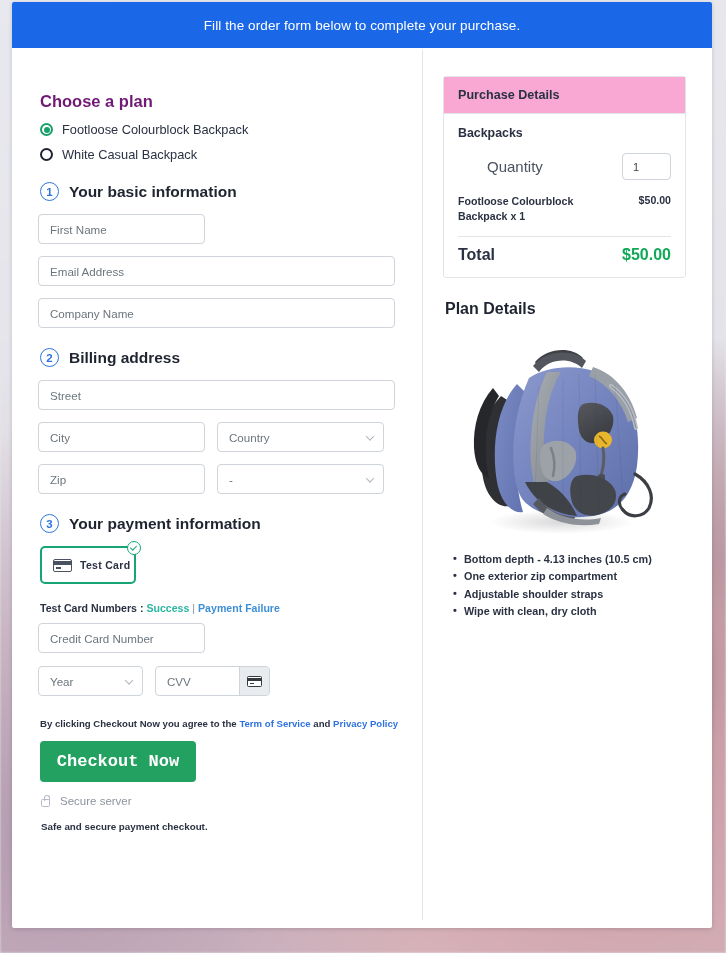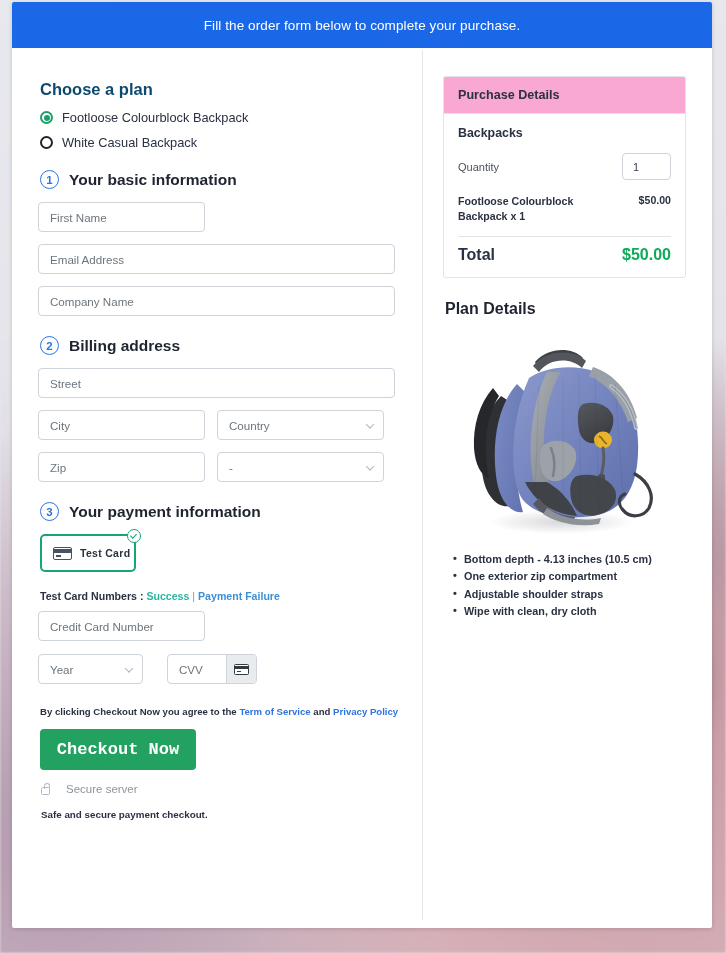--- a/index.html
+++ b/index.html
@@ -49,22 +49,22 @@
     letter-spacing: .1px;
   }
 
   .body-split { display: flex; height: calc(100% - 46px); }
   .col-left { width: 411px; padding: 28px 16px 0 26px; }
   .divider-v { width: 1px; background: #e4e6e9; margin-top: 2px; height: 870px; }
   .col-right { flex: 1; padding: 28px 26px 0 20px; }
 
   
   h2.section-title {
-    font-size: 16.5px; font-weight: 700; color: #0c4a6e;
-    margin: 4px 0 11px 2px;
+    font-size: 16.5px; font-weight: 700; color: #701a75;
+    margin: 16px 0 11px 2px;
   }
   .radio-row { display: flex; align-items: center; margin: 0 0 10px 2px; }
   .radio-outer {
     width: 13px; height: 13px; border-radius: 50%;
     border: 2px solid #1f2430; margin-right: 9px;
     display: flex; align-items: center; justify-content: center; flex: none;
   }
   .radio-outer.on { border-color: #1aa06a; }
   .radio-dot { width: 6px; height: 6px; border-radius: 50%; background: #1aa06a; }
   .radio-label { font-size: 12.8px; color: #2a3142; }
@@ -128,22 +128,22 @@
   }
   .tile-label { font-size: 10.5px; font-weight: 600; color: #2a3142; letter-spacing: .3px; }
 
   .testcards { font-size: 10.6px; color: #2a3142; margin: 18px 0 9px 2px; font-weight: 600; }
   .testcards .lk-success { color: #2bb5a0; font-weight: 600; }
   .testcards .sep { color: #8a93a0; font-weight: 400; }
   .testcards .lk-fail { color: #3e8fd6; font-weight: 600; }
 
   .cc-row { display: flex; gap: 12px; margin-top: 13px; }
   .cvv-wrap {
-    display: flex; width: 90px; height: 30px;
-    border: 1px solid #ced4da; border-radius: 4px; overflow: hidden; margin-left: 12px;
+    display: flex; width: 115px; height: 30px;
+    border: 1px solid #ced4da; border-radius: 4px; overflow: hidden;
   }
   .cvv-wrap .cvv-inp {
     flex: 1; font-size: 11.6px; color: #6c757d;
     display: flex; align-items: center; padding-left: 11px;
   }
   .cvv-btn {
     width: 30px; background: #e9ecef; border-left: 1px solid #ced4da;
     display: flex; align-items: center; justify-content: center;
   }
   .cvv-card-glyph {
@@ -160,21 +160,21 @@
   .terms { font-size: 9.6px; font-weight: 700; color: #2a3142; margin: 22px 0 0 2px; }
   .terms a { color: #2f73e0; text-decoration: none; font-weight: 700; }
 
   .checkout-btn {
     margin: 12px 0 0 2px; width: 156px; height: 41px;
     background: #23a161; border: none; border-radius: 4px;
     color: #fff; font-size: 17px; font-weight: 700;
     font-family: Liberation Mono, monospace;
     display: flex; align-items: center; justify-content: center; cursor: pointer;
   }
-  .secure-row { display: flex; align-items: center; gap: 16px; margin: 13px 0 0 3px; }
+  .secure-row { display: flex; align-items: center; gap: 10px; margin: 13px 0 0 3px; }
   .lock {
     width: 9px; height: 8px; border: 1.3px solid #b5bbc4; border-radius: 1.5px;
     position: relative; margin-top: 3px; flex: none;
   }
   .lock::before {
     content: ""; position: absolute; left: 1.5px; top: -5px;
     width: 4px; height: 5px; border: 1.3px solid #b5bbc4;
     border-bottom: none; border-radius: 3px 3px 0 0;
   }
   .secure-text { font-size: 11.5px; color: #8d949e; }
@@ -182,21 +182,21 @@
 
   
   .pd-box { border: 1px solid #e2e4e7; border-radius: 3px; width: 243px; }
   .pd-head {
     background: #f9a8d4; border-bottom: 1px solid #e2e4e7;
     padding: 11px 14px; font-size: 12.6px; font-weight: 700; color: #2a3142;
   }
   .pd-body { padding: 12px 14px 13px 14px; }
   .pd-sub { font-size: 12.4px; font-weight: 700; color: #2a3142; margin-bottom: 13px; }
   .qty-row { display: flex; align-items: center; justify-content: space-between; margin-bottom: 14px; }
-  .qty-label { font-size: 11px; color: #4a5160; }
+  .qty-label { font-size: 15px; color: #4a5160; margin-left: 29px; }
   .qty-input {
     width: 49px; height: 27px; border: 1px solid #ced4da; border-radius: 4px;
     font-size: 11px; color: #3b4150; display: flex; align-items: center; padding-left: 10px;
   }
   .line-row { display: flex; justify-content: space-between; gap: 8px; font-size: 10.6px; font-weight: 700; color: #2a3142; }
   .line-name { line-height: 1.45; max-width: 140px; }
   .line-price { white-space: nowrap; }
   .pd-sep { height: 1px; background: #e2e4e7; margin: 11px 0 9px; }
   .total-row { display: flex; justify-content: space-between; font-size: 16px; font-weight: 700; color: #2a3142; }
   .total-val { color: #0fa958; }

